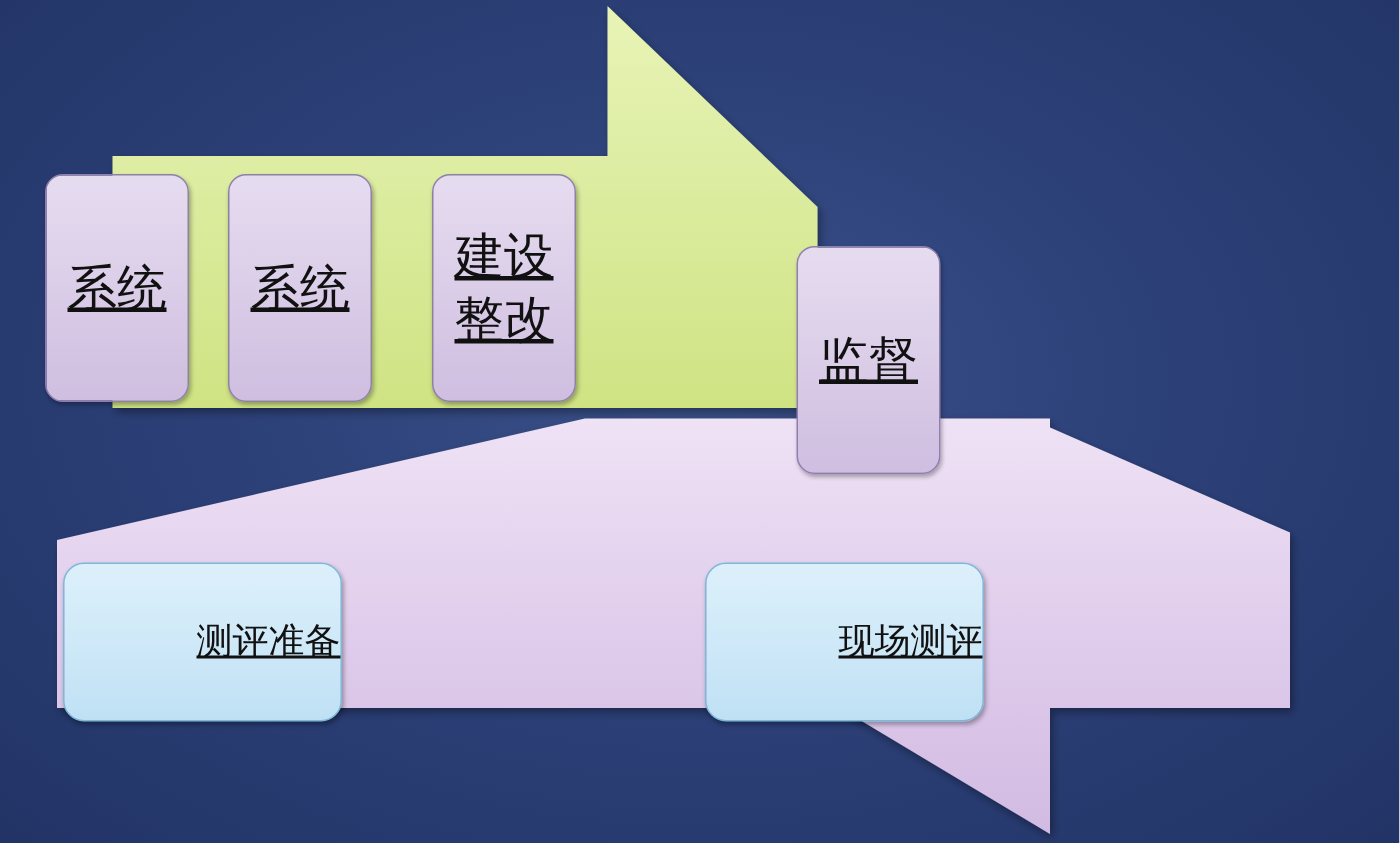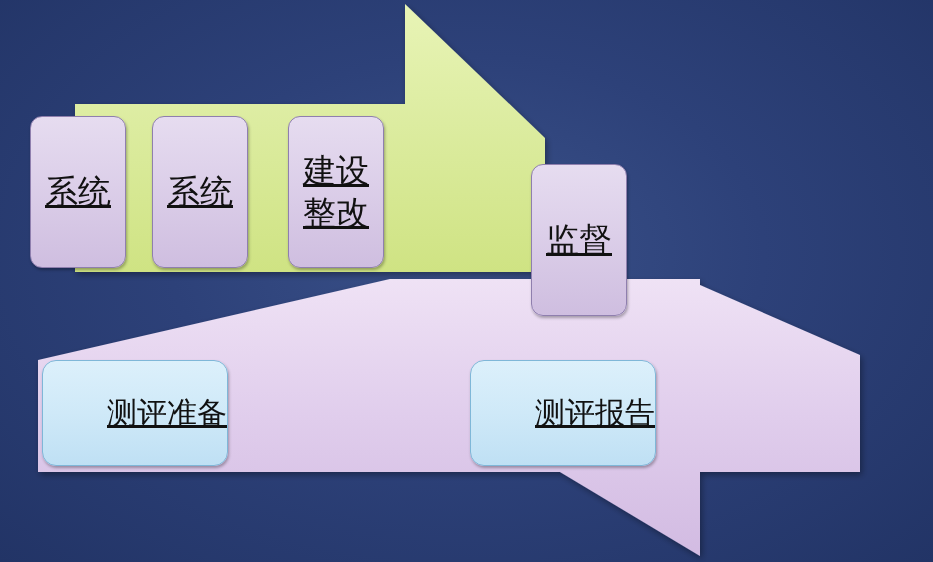--- a/index.html
+++ b/index.html
@@ -59,26 +59,26 @@
   .box-top.highlight {
     border: 1.5px solid #6f8c33;
     background: linear-gradient(to bottom, #a9c353 0%, #94b13c 50%, #7f9c2c 100%);
     color: #ffffff;
   }
 
   
   .box-bottom {
     width: 186px;
     height: 106px;
-    top: 360px;
+    top: 375px;
     border: 1.5px solid #7fb7d8;
     border-radius: 14px;
     background: linear-gradient(to bottom, #dcf0fb 0%, #cfe9f8 50%, #bfe0f4 100%);
     color: #111111;
-    font-size: 30px;
+    font-size: 24px;
     box-shadow: 1px 2px 3px rgba(0,0,0,0.30);
   }
 
   .nowrap { white-space: nowrap; }
 </style>
 </head>
 <body>
 
 <div id="stage">
 
@@ -129,17 +129,17 @@
       <span>监督</span><br>
     </span>
   </div>
 
   <div class="box box-bottom" style="left:42px;">
     <span class="nowrap">测评准备</span>
   </div>
 
 
   <div class="box box-bottom" style="left:470px;">
-    <span class="nowrap">测评报告</span>
+    <span class="nowrap">现场测评</span>
   </div>
 
 
 </div>
 
 </body></html>

